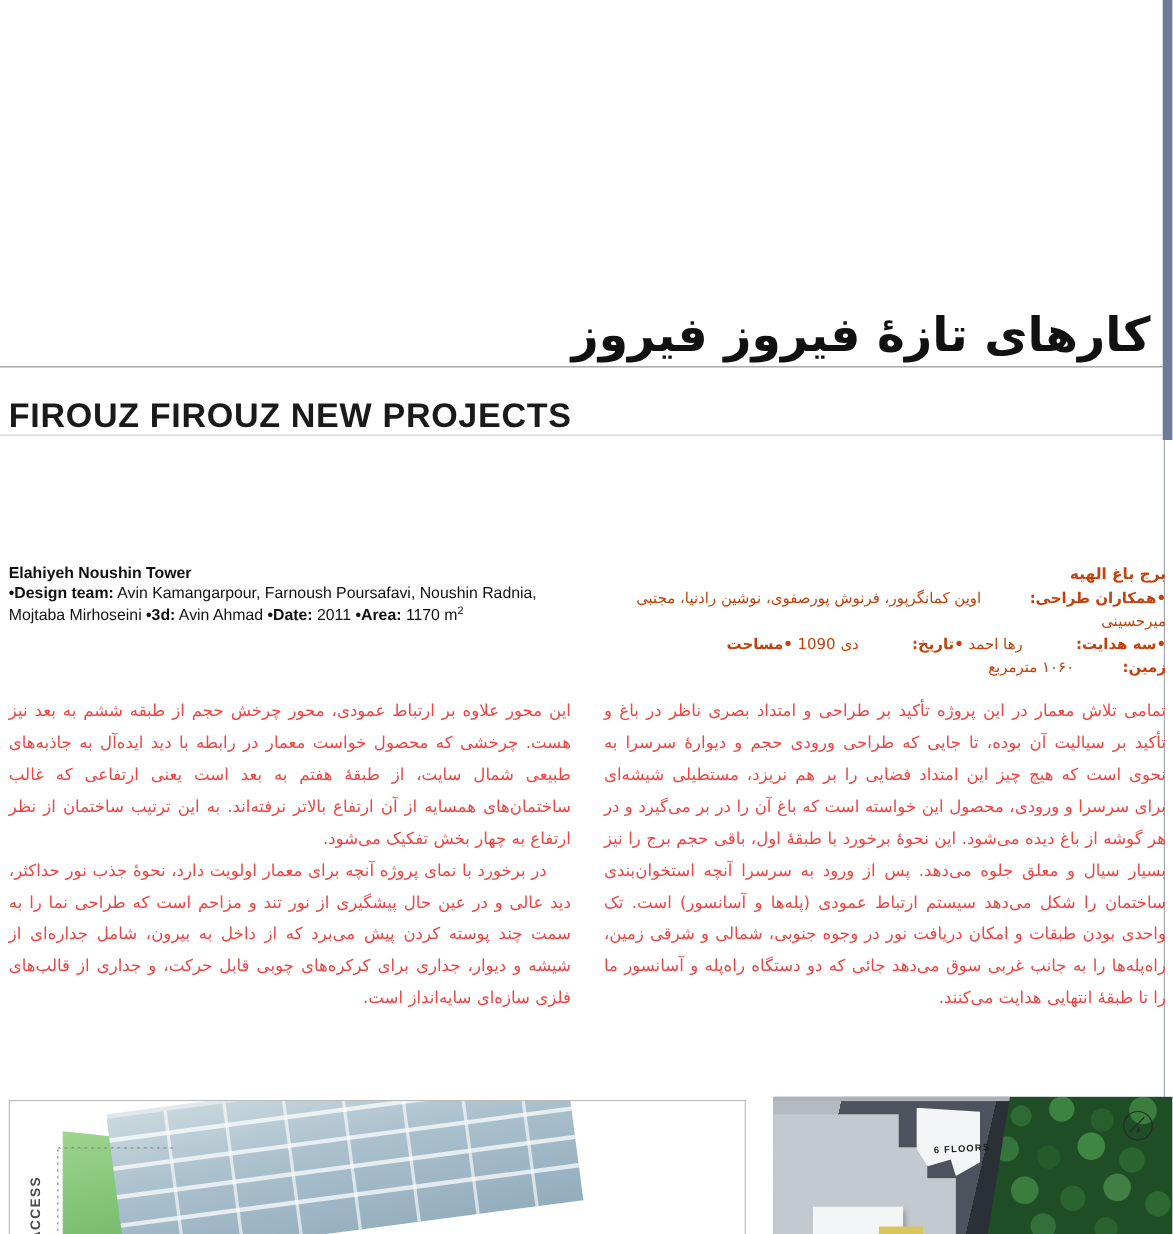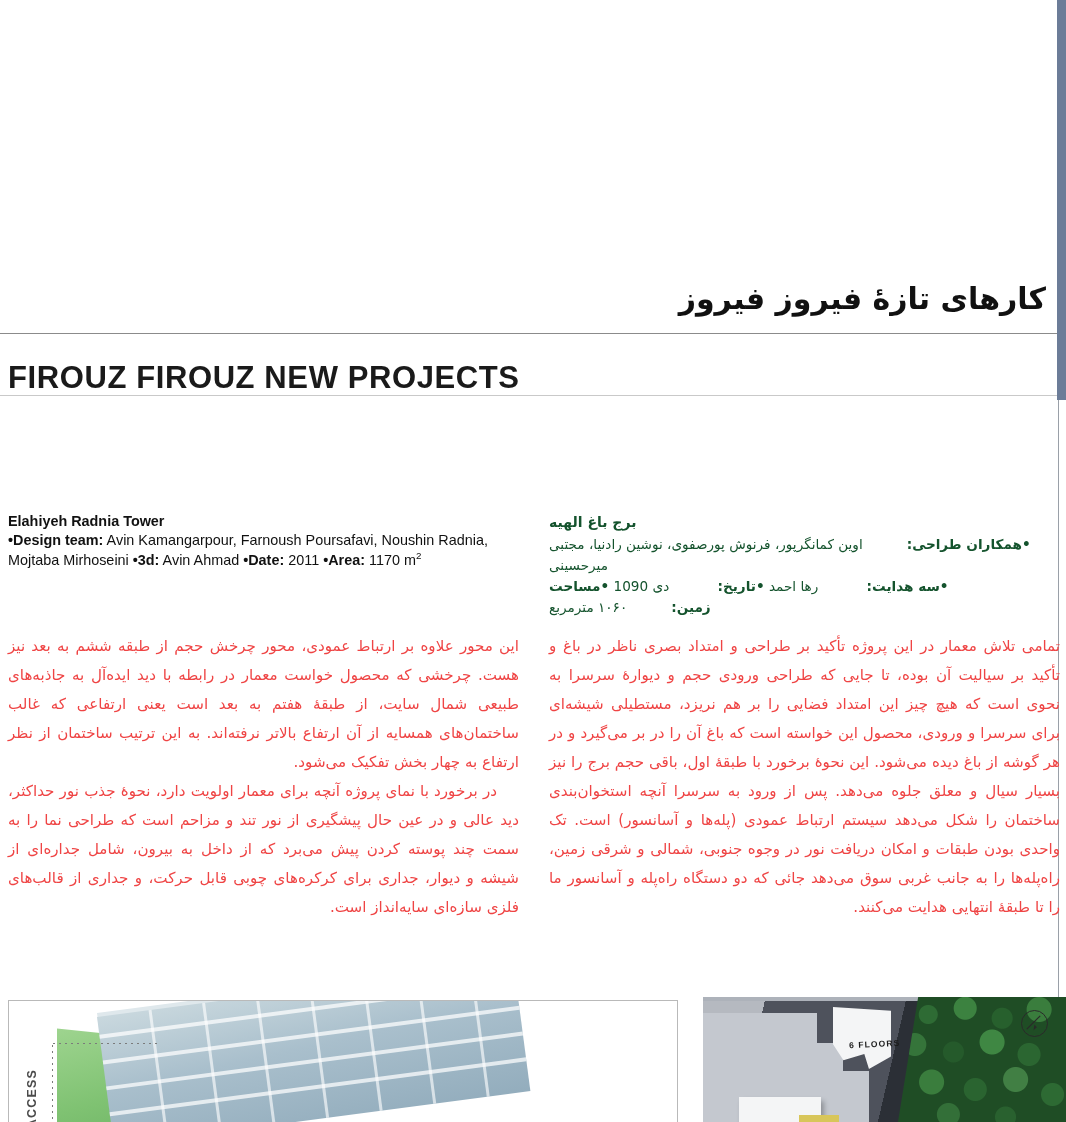--- a/index.html
+++ b/index.html
@@ -49,21 +49,21 @@
   
   .masthead-fa {
     position: absolute;
     top: 283px;
     right: 20px;
     left: 420px;
     text-align: right;
     direction: rtl;
     font-family: "DejaVu Sans", "Liberation Sans", sans-serif;
     font-weight: 700;
-    font-size: 30px;
+    font-size: 43px;
     line-height: 1.05;
     letter-spacing: -0.5px;
     color: #111;
     white-space: nowrap;
   }
   .masthead-en {
     position: absolute;
     top: 360px;
     left: 8px;
     font-size: 31px;
@@ -91,25 +91,25 @@
   .credits-en .title {
     font-weight: 700;
     display: block;
   }
   .credits-en b { font-weight: 700; }
   .credits-en sup { font-size: 0.68em; vertical-align: super; }
 
   
   .credits-fa {
     direction: rtl;
-    text-align: left;
+    text-align: right;
     font-family: "DejaVu Sans", "Liberation Sans", sans-serif;
     font-size: 13.6px;
     line-height: 1.55;
-    color: #14532d;
+    color: #c2410c;
   }
   .credits-fa .title {
     font-weight: 700;
     display: block;
     font-size: 14px;
   }
   .credits-fa b { font-weight: 700; padding-left: 44px; }
 
   
   .body-fa {
@@ -285,21 +285,21 @@
 <div class="rule rule-top"></div>
 <div class="rule rule-mid"></div>
 
 <div class="masthead-fa">کارهای تازهٔ فیروز فیروز</div>
 
 <div class="masthead-en">FIROUZ FIROUZ NEW PROJECTS</div>
 
 <div class="col col-left">
 
   <div class="credits-en">
-    <span class="title">Elahiyeh Radnia Tower</span><b>•Design team:</b><span> Avin Kamangarpour, Farnoush Poursafavi, Noushin Radnia, Mojtaba Mirhoseini </span><b>•3d:</b><span> Avin Ahmad </span><b>•Date:</b><span> 2011 </span><b>•Area:</b><span> 1170 m</span><sup>2</sup>
+    <span class="title">Elahiyeh Noushin Tower</span><b>•Design team:</b><span> Avin Kamangarpour, Farnoush Poursafavi, Noushin Radnia, Mojtaba Mirhoseini </span><b>•3d:</b><span> Avin Ahmad </span><b>•Date:</b><span> 2011 </span><b>•Area:</b><span> 1170 m</span><sup>2</sup>
   </div>
 
   <div class="body-block">
     <p class="body-fa">این محور علاوه بر ارتباط عمودی، محور چرخش حجم از طبقه ششم به بعد نیز هست. چرخشی که محصول خواست معمار در رابطه با دید ایده‌آل به جاذبه‌های طبیعی شمال سایت، از طبقهٔ هفتم به بعد است یعنی ارتفاعی که غالب ساختمان‌های همسایه از آن ارتفاع بالاتر نرفته‌اند. به این ترتیب ساختمان از نظر ارتفاع به چهار بخش تفکیک می‌شود.</p>
     <p class="body-fa">در برخورد با نمای پروژه آنچه برای معمار اولویت دارد، نحوهٔ جذب نور حداکثر، دید عالی و در عین حال پیشگیری از نور تند و مزاحم است که طراحی نما را به سمت چند پوسته کردن پیش می‌برد که از داخل به بیرون، شامل جداره‌ای از شیشه و دیوار، جداری برای کرکره‌های چوبی قابل حرکت، و جداری از قالب‌های فلزی سازه‌ای سایه‌انداز است.</p>
   </div>
 </div>
 
 <div class="col col-right">
 

